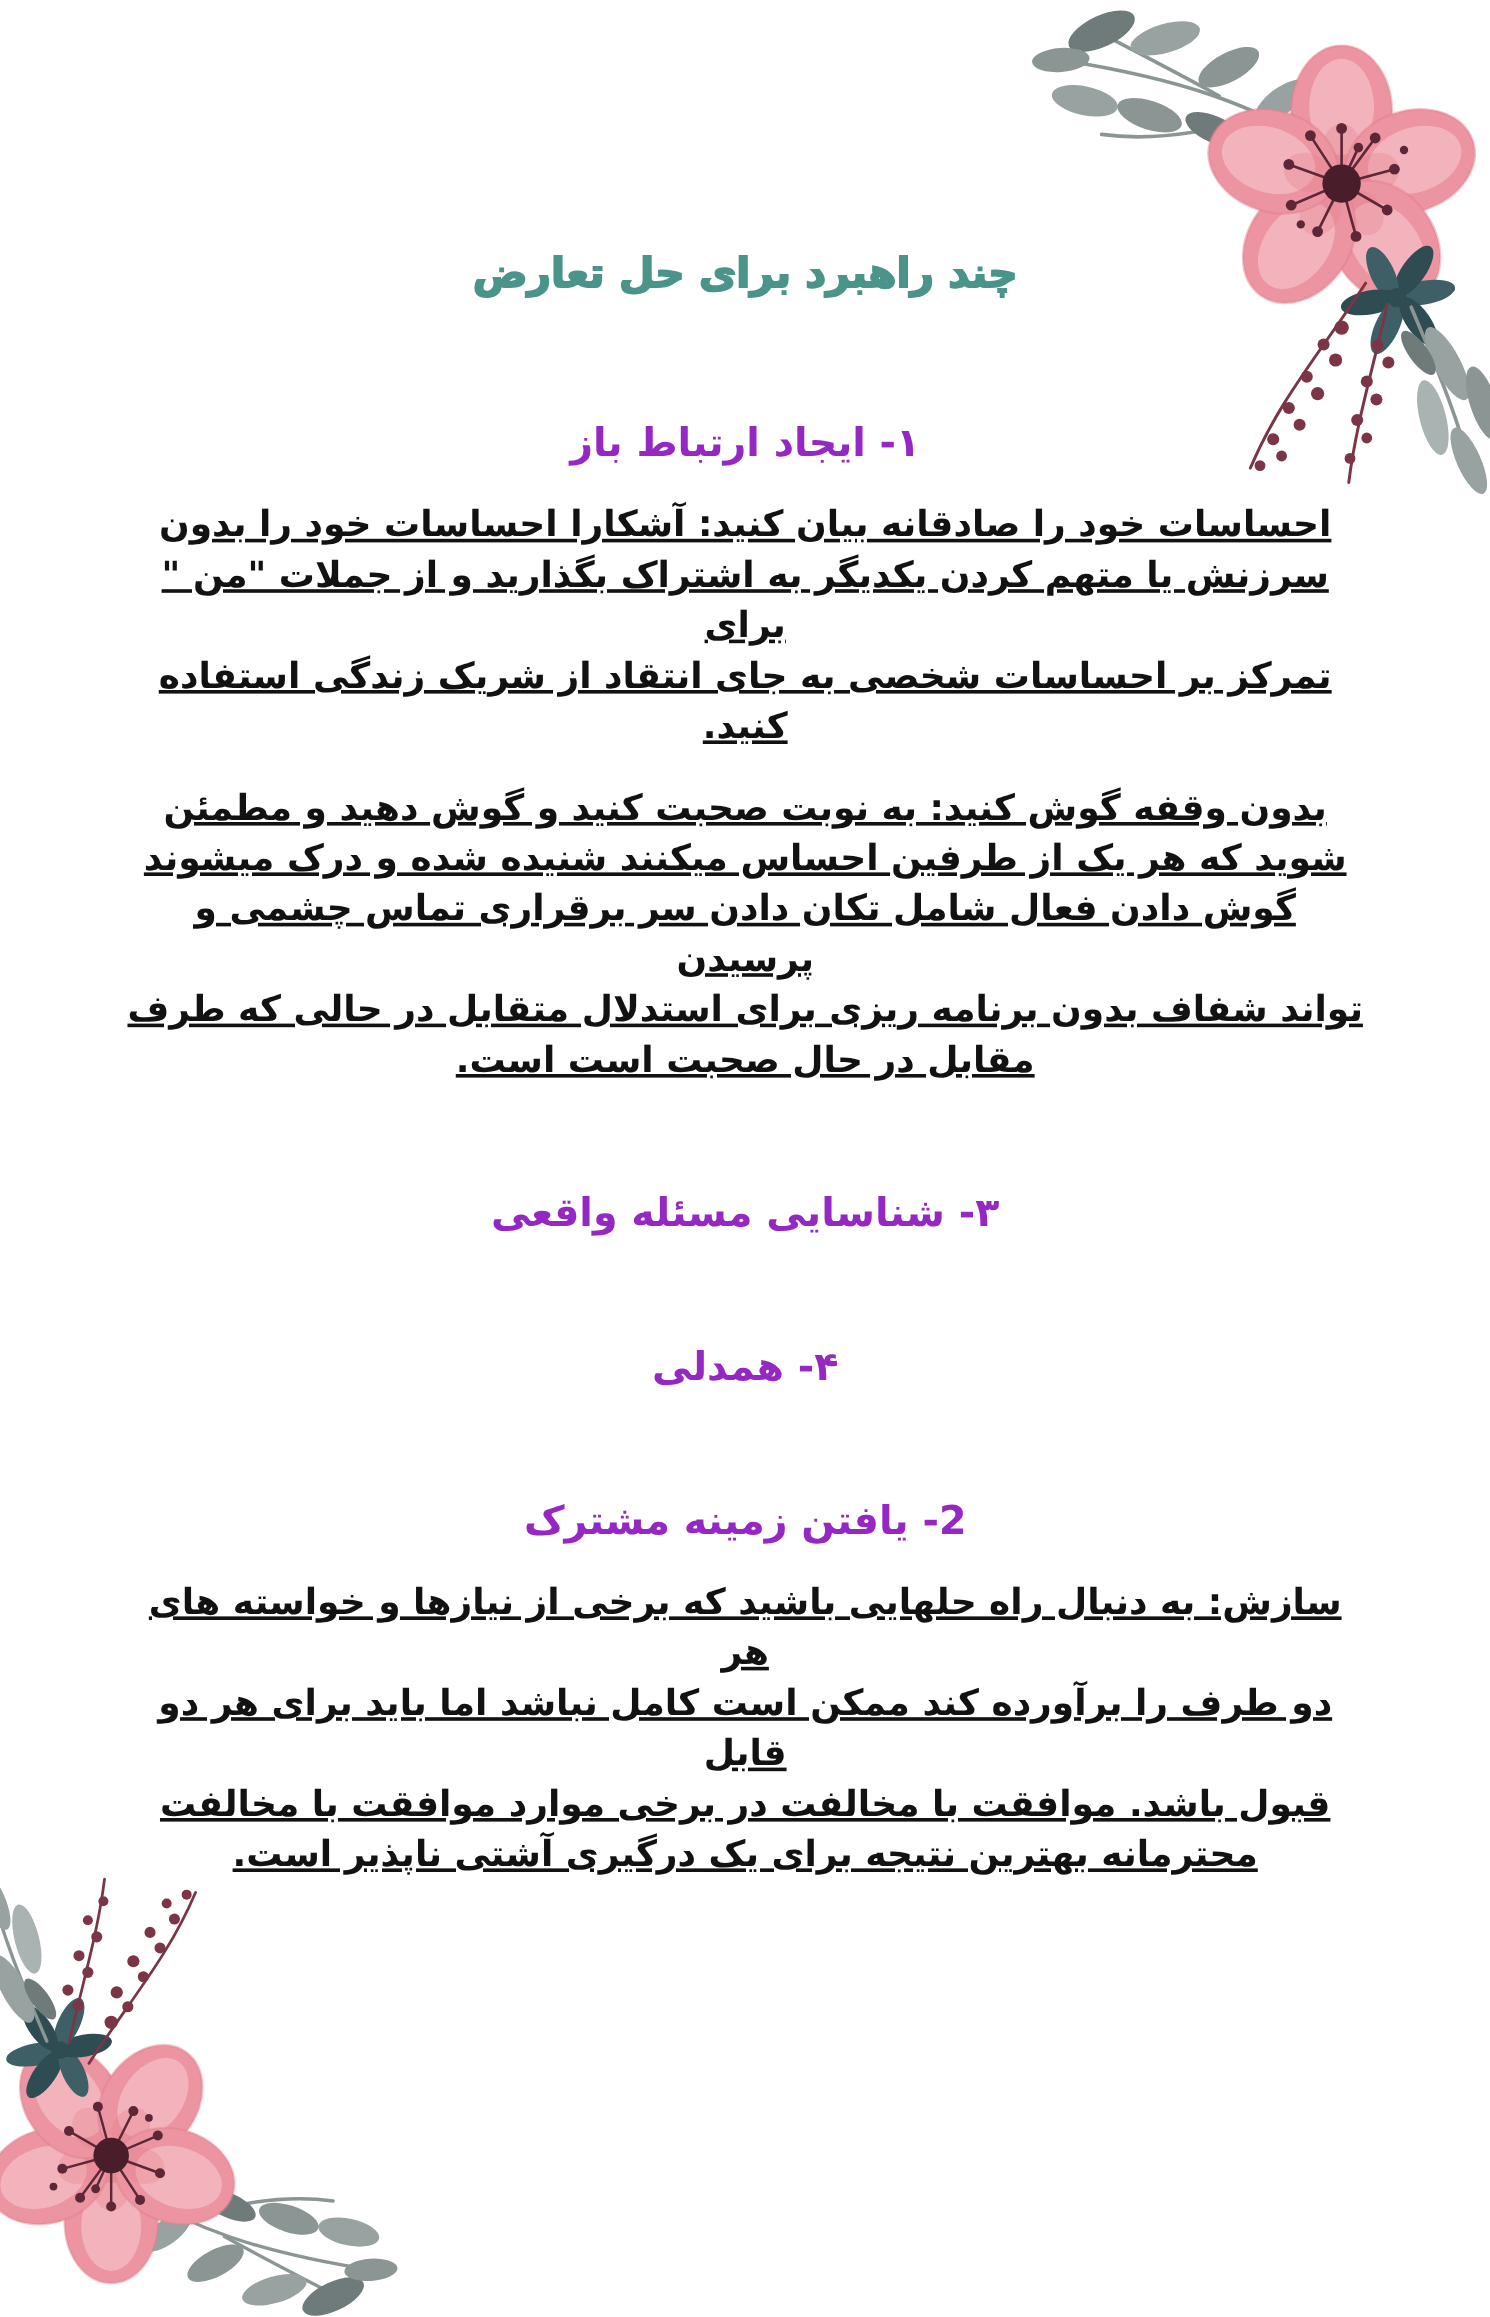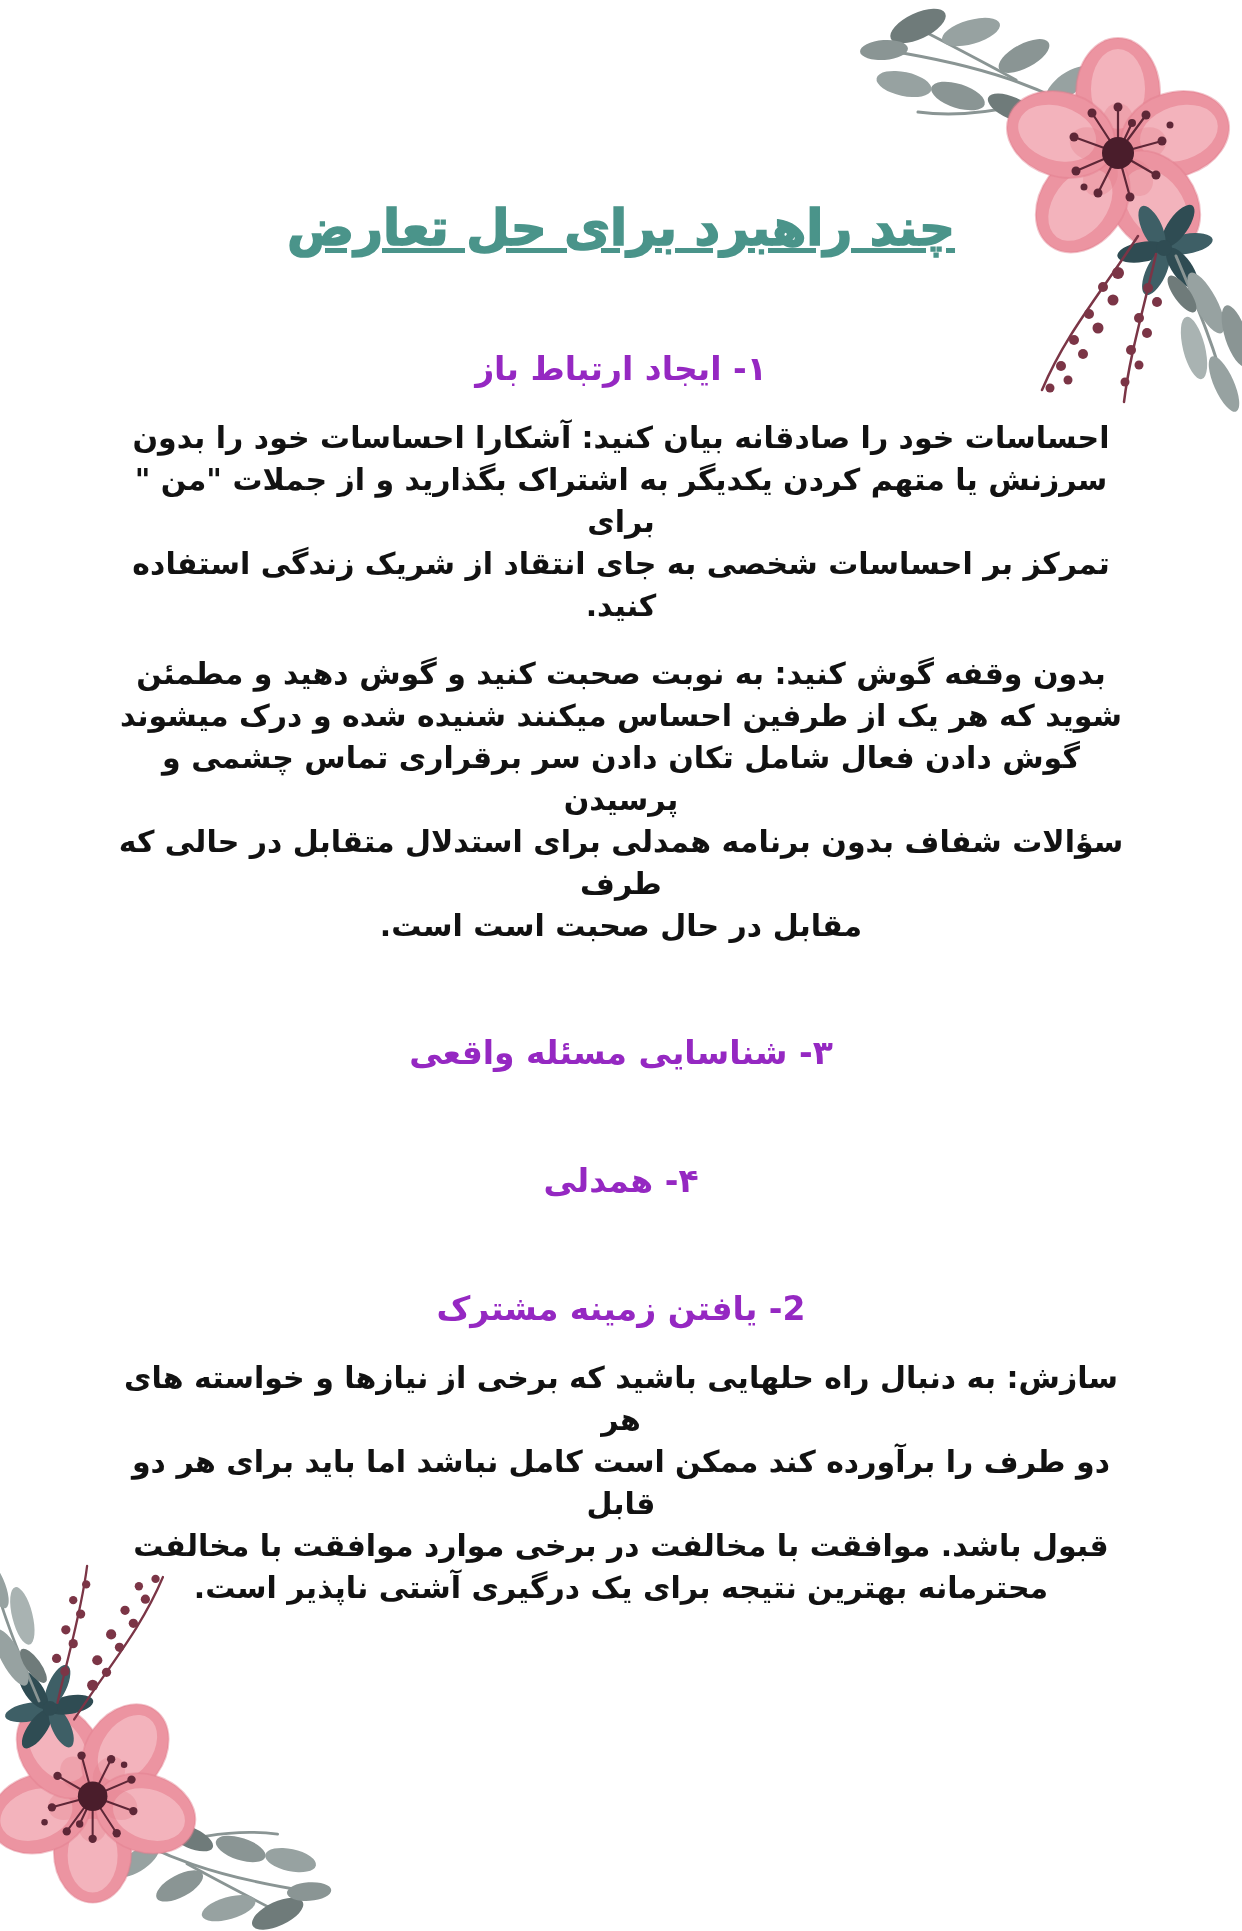--- a/index.html
+++ b/index.html
@@ -27,37 +27,37 @@
     background:var(--bg-color);
     overflow:hidden;position:relative;
     font-family:"DejaVu Sans","Liberation Sans",sans-serif;
   }
   .content{
     position:absolute;top:193px;left:105px;width:1032px;
     direction:rtl;text-align:center;
   }
   .page-title{
     margin:0;
-    font-size:50px;line-height:70px;font-weight:bold;
+    font-size:34px;line-height:70px;font-weight:bold;
     color:var(--title-color);
     -webkit-text-stroke:1.6px var(--title-color);
     letter-spacing:1px;
-    text-decoration:underline;
   }
   .section-heading{
     margin:84px 0 0 0;
     font-size:33px;line-height:44px;font-weight:bold;
     color:var(--heading-color);
   }
   .section-heading.first{}
   .section-body{
     margin:26px 0 0 0;
     font-size:30px;line-height:42px;font-weight:bold;
     color:var(--body-color);
     white-space:pre-line;
+    text-decoration:underline;
   }
   .decor{position:absolute;pointer-events:none;}
   .decor-top-right{top:-12px;right:-14px;width:400px;height:430px;}
   .decor-bottom-left{bottom:-18px;left:-35px;width:370px;height:398px;transform:rotate(180deg);}
   .decor svg{width:100%;height:100%;display:block;}
   .stem-gray{stroke:var(--leaf-gray-mid);stroke-width:3;fill:none;stroke-linecap:round;}
   .stem-berry{stroke:var(--berry);stroke-width:2.5;fill:none;stroke-linecap:round;}
   .fill-g1{fill:var(--leaf-gray);}
   .fill-g2{fill:var(--leaf-gray-mid);}
   .fill-g3{fill:var(--leaf-gray-dark);}
@@ -302,21 +302,21 @@
   <h1 class="page-title">چند راهبرد برای حل تعارض</h1>
 
   <h2 class="section-heading first">۱- ایجاد ارتباط باز</h2>
   <p class="section-body">احساسات خود را صادقانه بیان کنید: آشکارا احساسات خود را بدون
 سرزنش یا متهم کردن یکدیگر به اشتراک بگذارید و از جملات "من " برای
 تمرکز بر احساسات شخصی به جای انتقاد از شریک زندگی استفاده کنید.</p>
 
   <p class="section-body">بدون وقفه گوش کنید: به نوبت صحبت کنید و گوش دهید و مطمئن
 شوید که هر یک از طرفین احساس میکنند شنیده شده و درک میشوند
 گوش دادن فعال شامل تکان دادن سر برقراری تماس چشمی و پرسیدن
-سؤالات شفاف بدون برنامه همدلی برای استدلال متقابل در حالی که طرف
+تواند شفاف بدون برنامه ریزی برای استدلال متقابل در حالی که طرف
 مقابل در حال صحبت است است.</p>
 
   <h2 class="section-heading">۳- شناسایی مسئله واقعی</h2>
 
   <h2 class="section-heading">۴- همدلی</h2>
 
   <h2 class="section-heading">2- یافتن زمینه مشترک</h2>
   <p class="section-body">سازش: به دنبال راه حلهایی باشید که برخی از نیازها و خواسته های هر
 دو طرف را برآورده کند ممکن است کامل نباشد اما باید برای هر دو قابل
 قبول باشد. موافقت با مخالفت در برخی موارد موافقت با مخالفت

